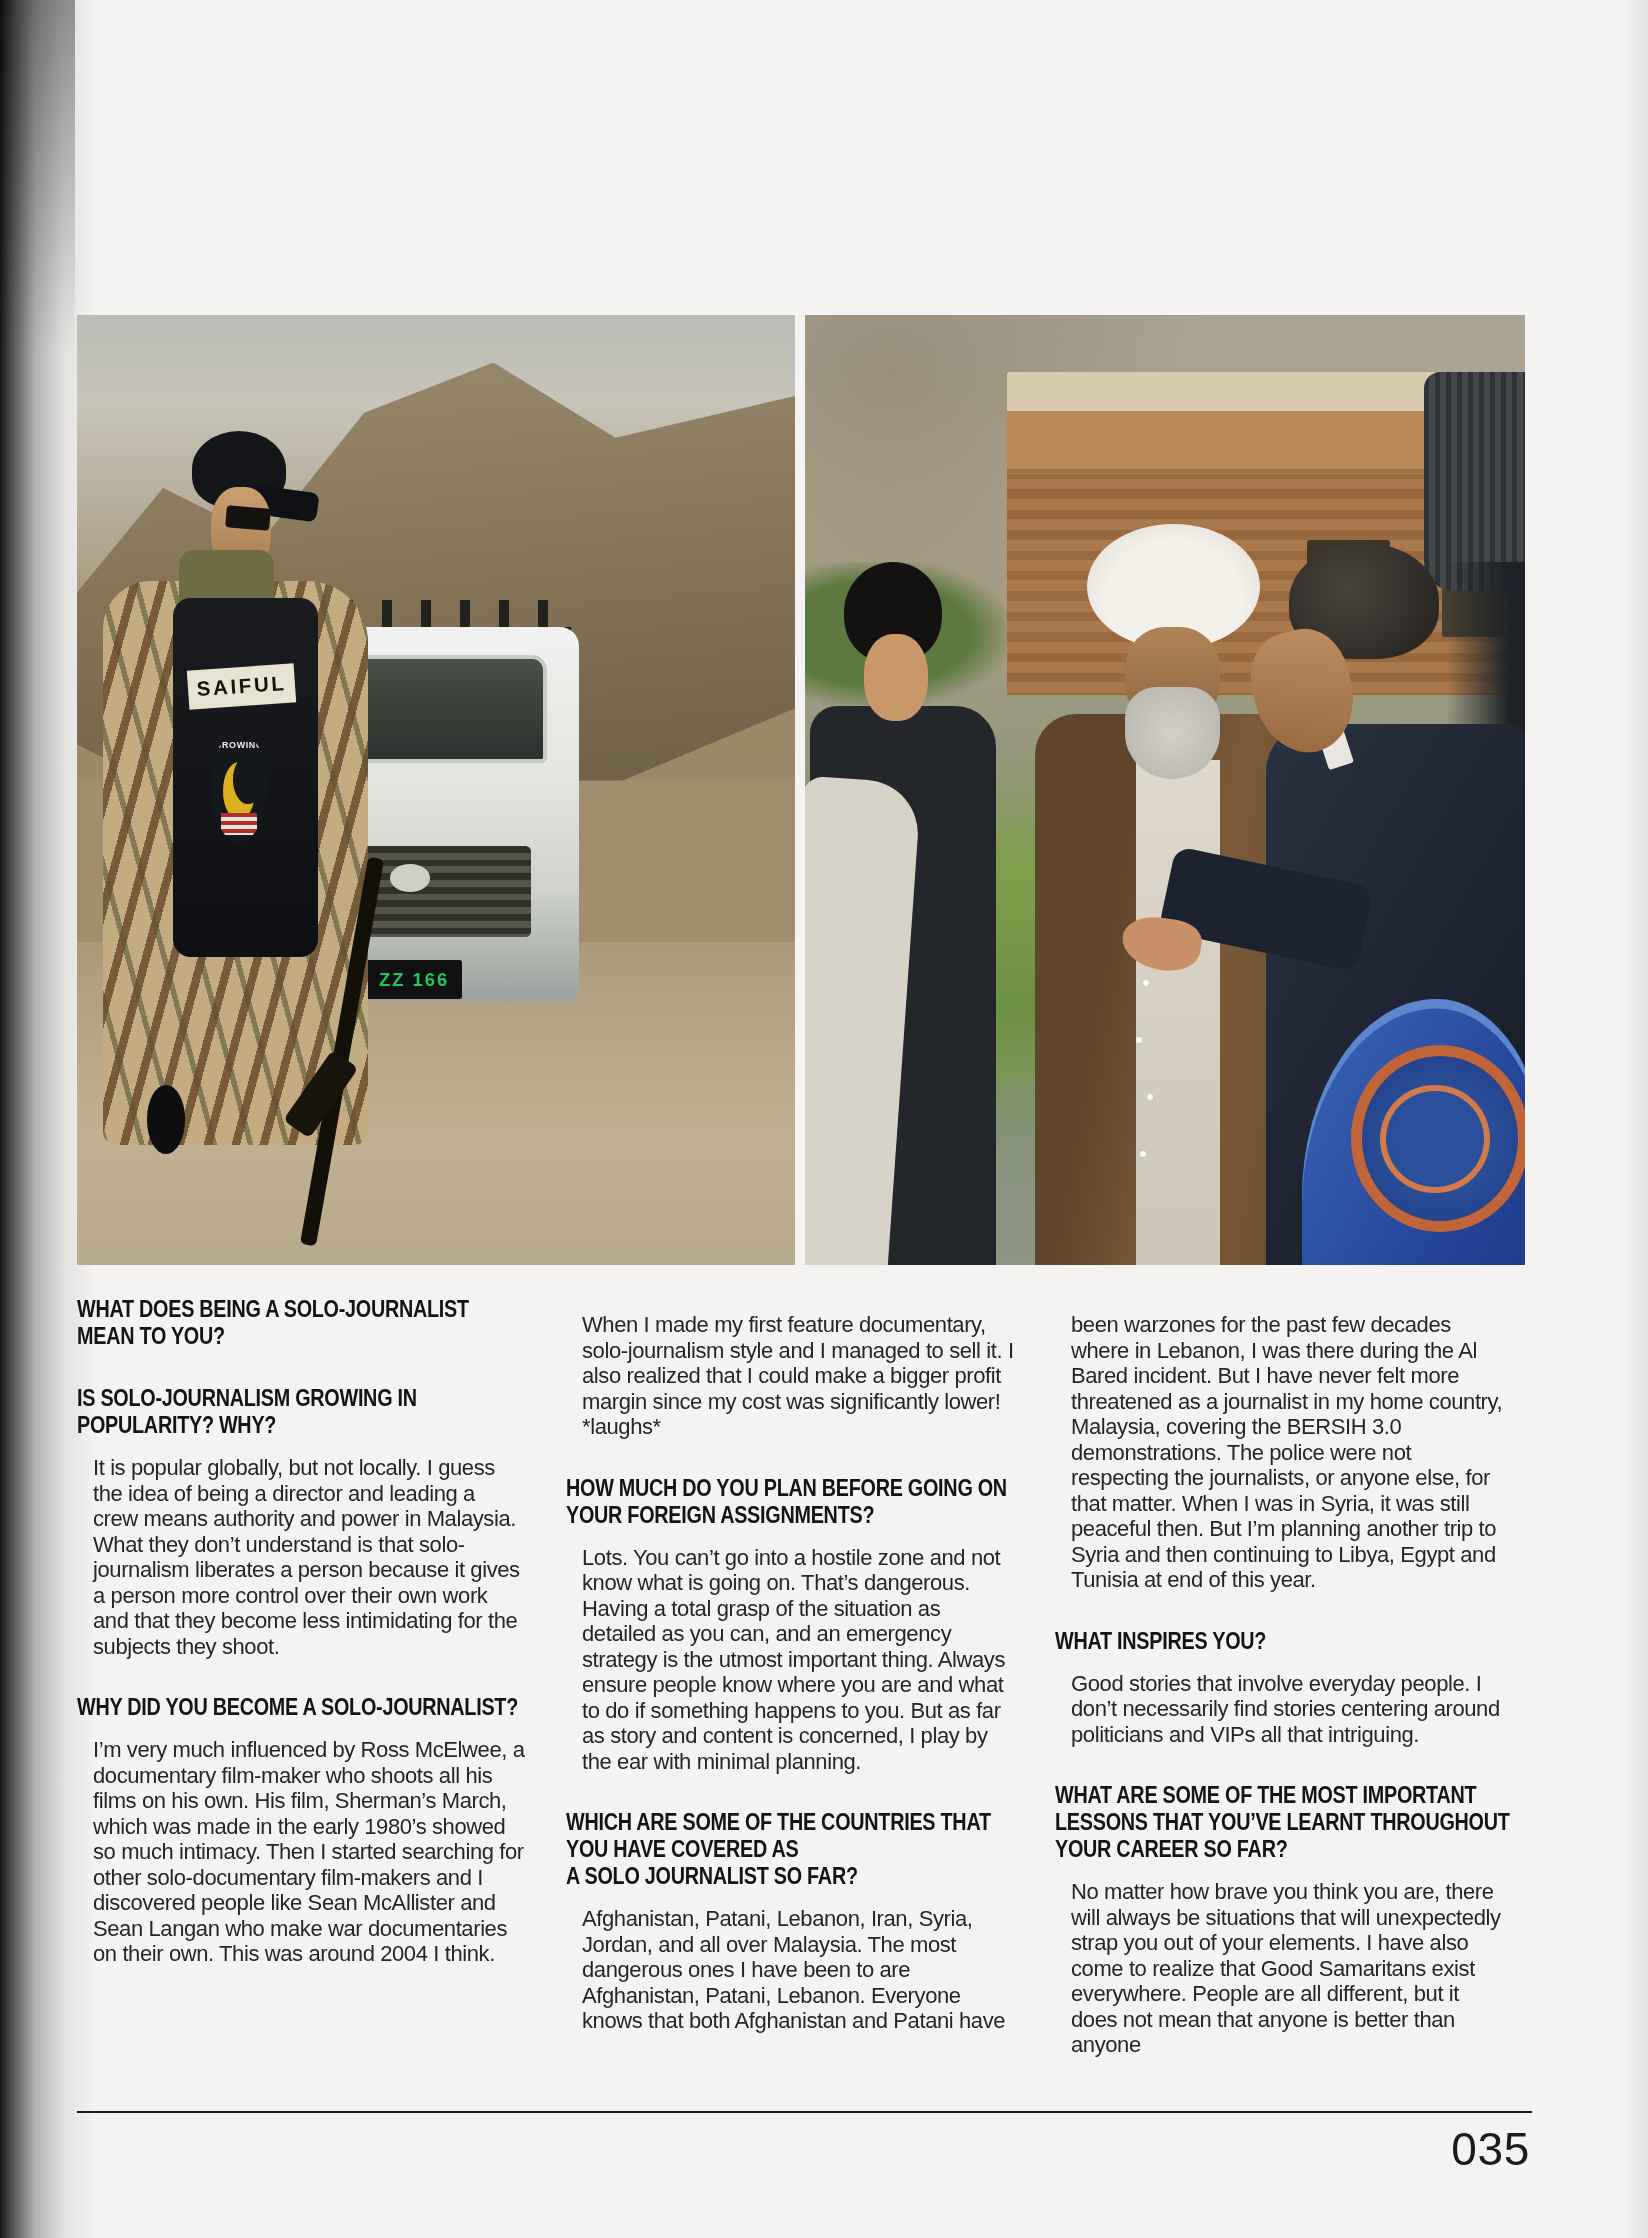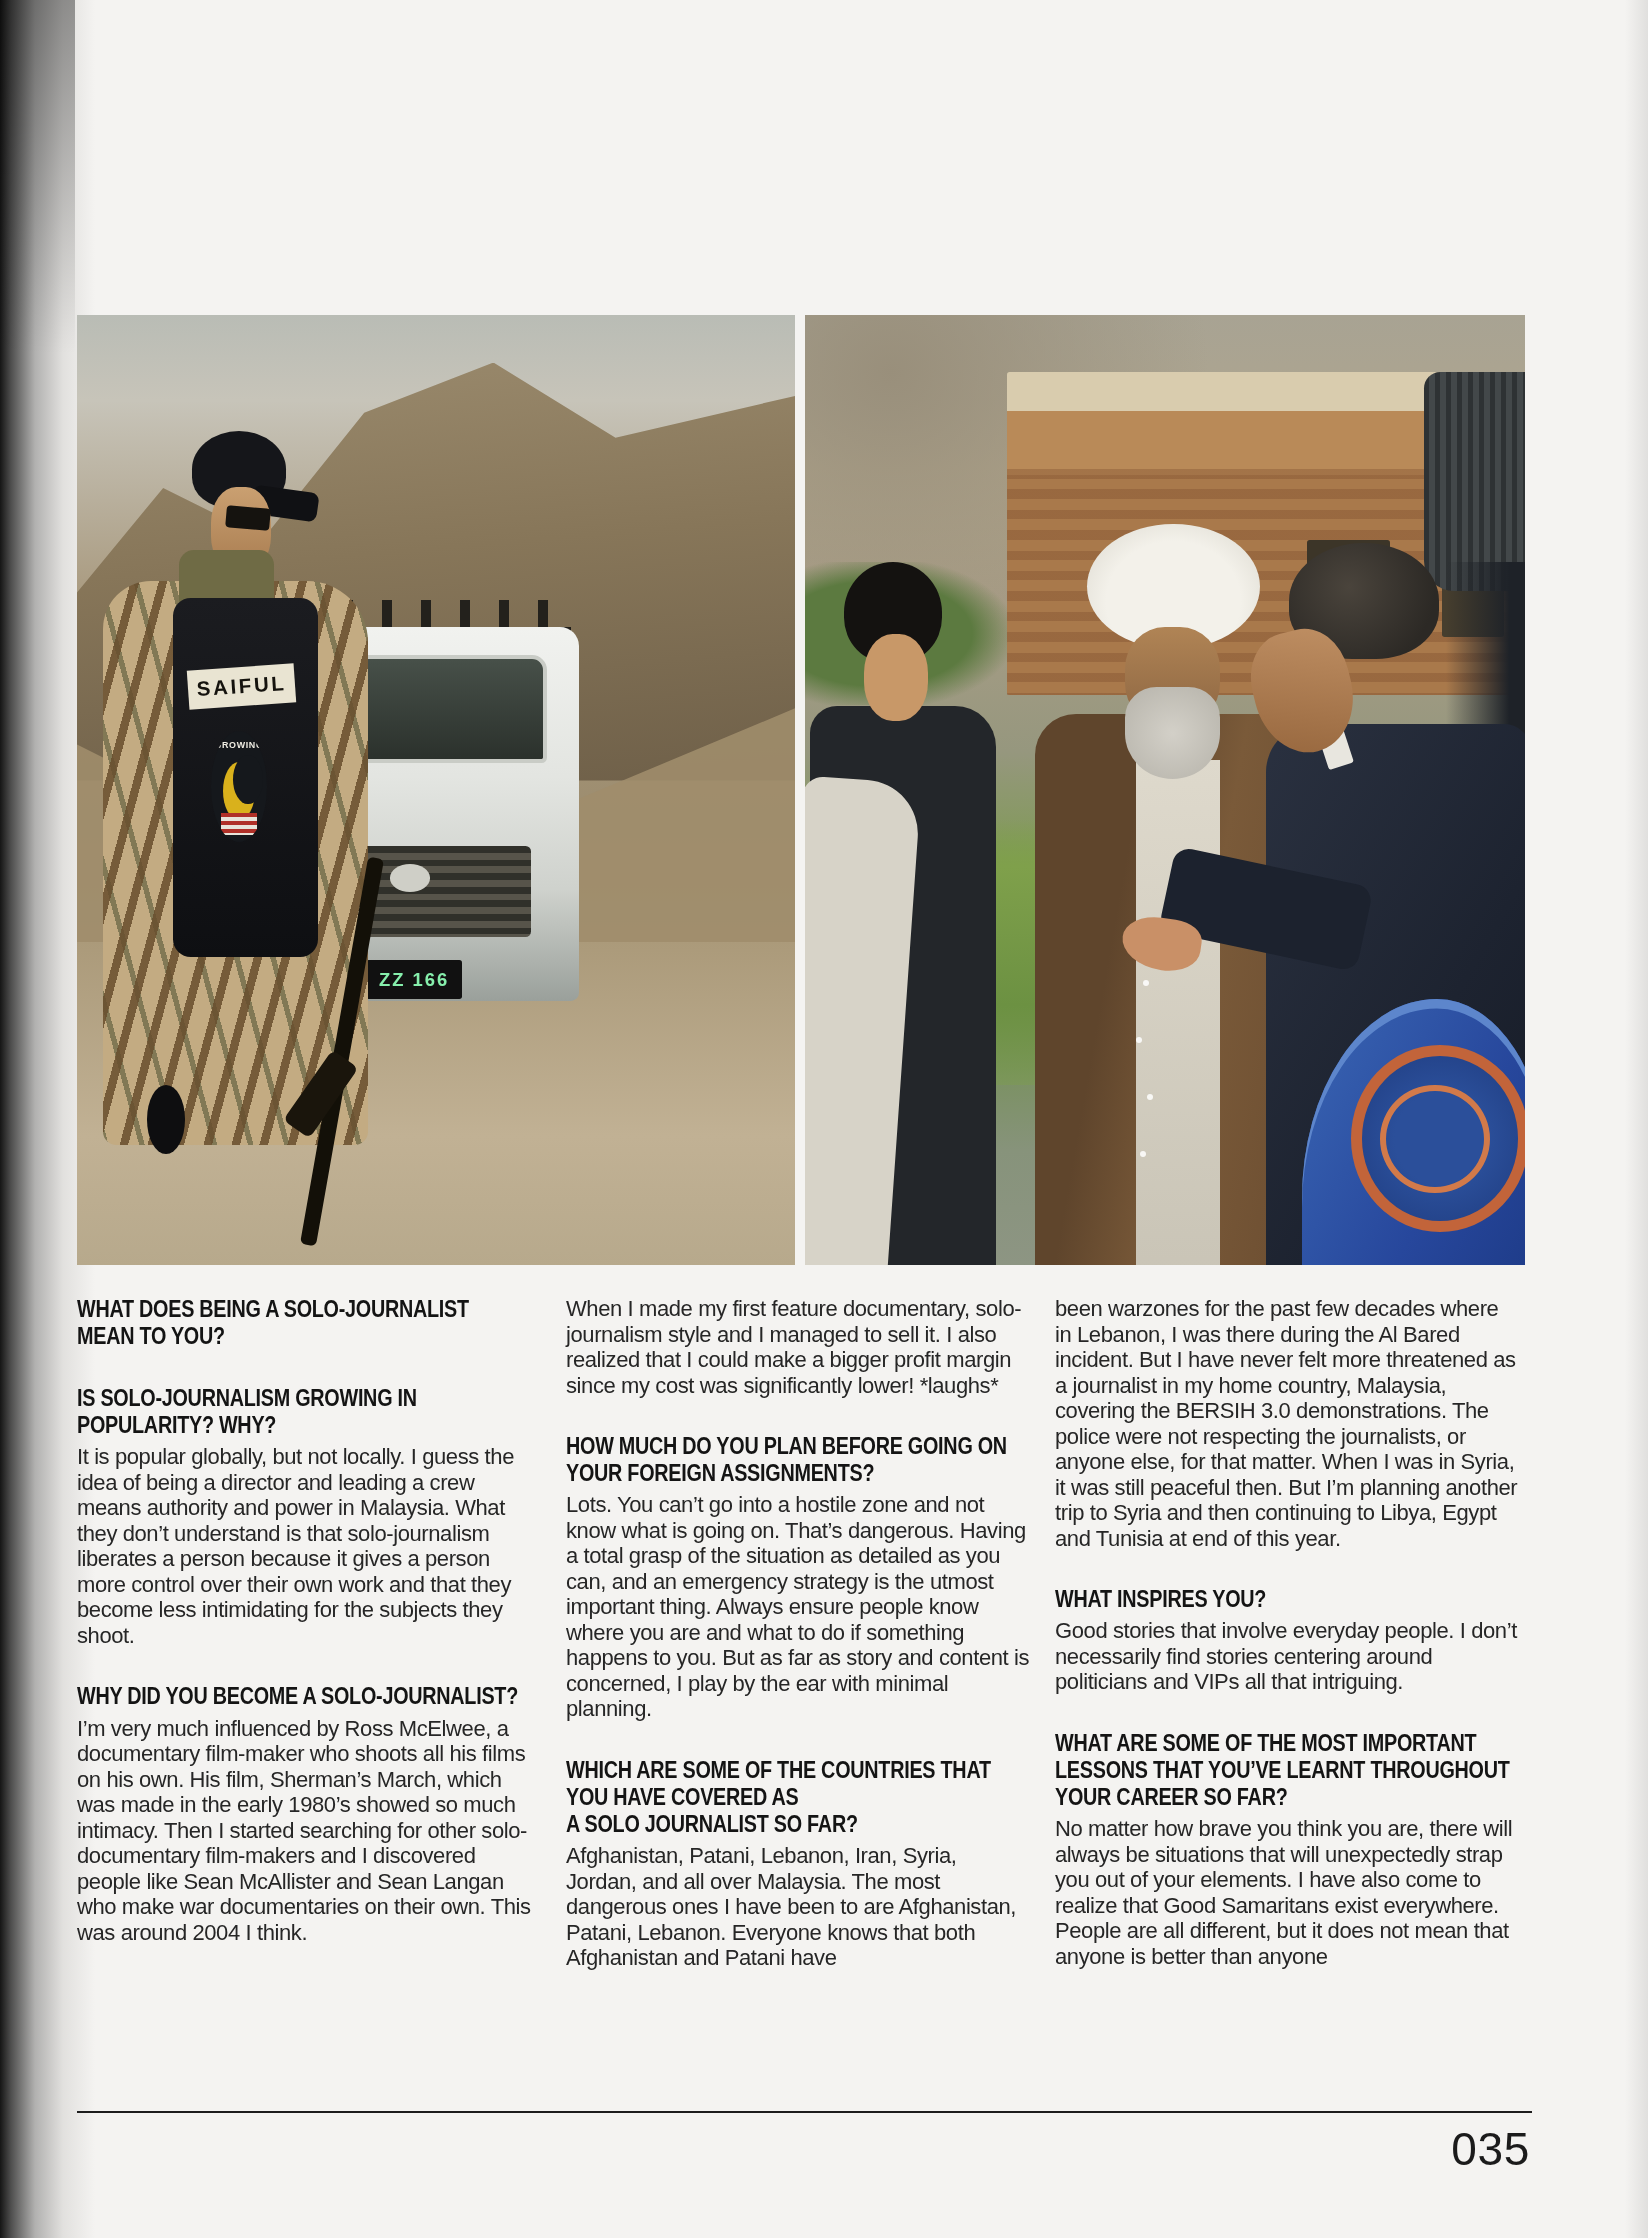--- a/index.html
+++ b/index.html
@@ -35,21 +35,21 @@
      background:repeating-linear-gradient(90deg,#23211c 0 9.5px,rgba(0,0,0,0) 9.5px 39px);
      border-bottom:6.8px solid #1f1d19;}
   .suv-body{left:0;top:6%;width:82%;height:82%;border-radius:19px 19px 8.2px 8.2px;
      background:linear-gradient(180deg,#f1f2ef 0%,#e3e5e1 40%,#cfd2cd 70%,#9aa09b 100%);}
   .suv-windshield{left:8%;top:12%;width:64%;height:22%;border:4.1px solid #c9ccc6;
      background:linear-gradient(180deg,#475049,#2b312c);border-radius:15px 15px 5.4px 5.4px;}
   .suv-grille{left:10%;top:54%;width:60%;height:20%;border-radius:5.4px;
      background:repeating-linear-gradient(180deg,#30302a 0 6.8px,#57544a 6.8px 13.6px);}
   .suv-badge{left:35%;top:58%;width:10%;height:6%;background:#cfcfc7;border-radius:50%;}
   .suv-plate{left:29%;top:79%;width:24%;height:8.5%;background:#111;border-radius:2.7px;
-     display:flex;align-items:center;justify-content:center;color:#86efac;
+     display:flex;align-items:center;justify-content:center;color:#22c55e;
      font-weight:bold;font-size:18.4px;letter-spacing:2px;}
   .journalist{left:1%;top:10%;width:44%;height:90%;}
   .jr-cap{left:34%;top:2.5%;width:30%;height:9%;background:#15161a;border-radius:50% 50% 40% 40%;}
   .jr-brim{left:53%;top:9.2%;width:21%;height:3.4%;background:#101114;border-radius:8.2px;transform:rotate(8deg);}
   .jr-face{left:40%;top:9%;width:19%;height:10%;border-radius:42%;
      background:linear-gradient(180deg,#caa071,#a87c50);}
   .jr-shades{left:45%;top:11.4%;width:14%;height:2.6%;background:#15130f;border-radius:4.1px;transform:rotate(5deg);}
   .jr-scarf{left:30%;top:16.4%;width:30%;height:8%;background:#6f6b45;border-radius:15px;}
   .jr-torso{left:6%;top:20%;width:84%;height:66%;border-radius:48px 61px 13.6px 13.6px;background-color:#c3ab82;
      background-image:repeating-linear-gradient(105deg,rgba(104,78,45,.85) 0 8.2px,rgba(0,0,0,0) 8.2px 27px),
@@ -122,21 +122,21 @@
   .bl-hose{left:20%;top:16%;width:64%;height:58%;border:11px solid #c2643a;border-radius:50%;
      background:radial-gradient(circle,#2b4f9a 40%,#1f3c80);}
   .bl-hose2{left:32%;top:30%;width:40%;height:34%;border:6.8px solid #d27a4a;border-radius:50%;}
 
   
   .col{position:absolute;top:1296px;width:464px;}
   .col-1{left:77px;} .col-2{left:566px;} .col-3{left:1055px;}
   .heading{font-weight:bold;font-size:23px;line-height:27px;letter-spacing:-0.3px;color:#141414;
      white-space:pre;transform:scaleX(0.86);transform-origin:0 0;margin:35px 0 5.4px;}
   .heading:first-child{margin-top:0;}
-  .para{font-size:22px;line-height:25.5px;letter-spacing:-0.4px;color:#262626;margin:0;}
+  .para{font-size:22px;line-height:25.5px;letter-spacing:-0.4px;color:#262626;margin:16px;}
 
   .rule{position:absolute;left:77px;top:2111px;width:1455px;height:2px;background:#1d1d1d;}
   .page-number{position:absolute;right:118px;top:2126px;font-size:46px;line-height:46px;
      color:#1b1b1b;letter-spacing:0.7px;}
 </style>
 </head>
 <body>
 
 <div class="page">
   <div class="spine"></div>

